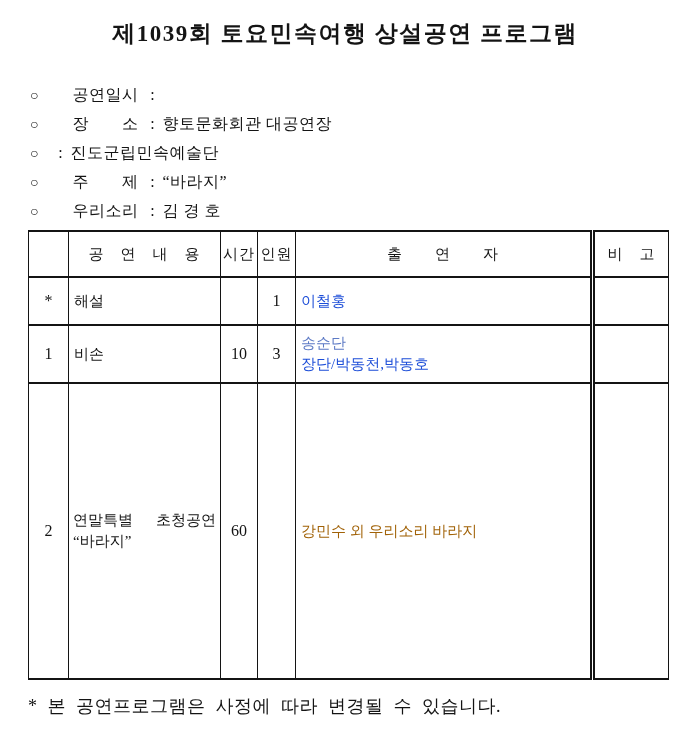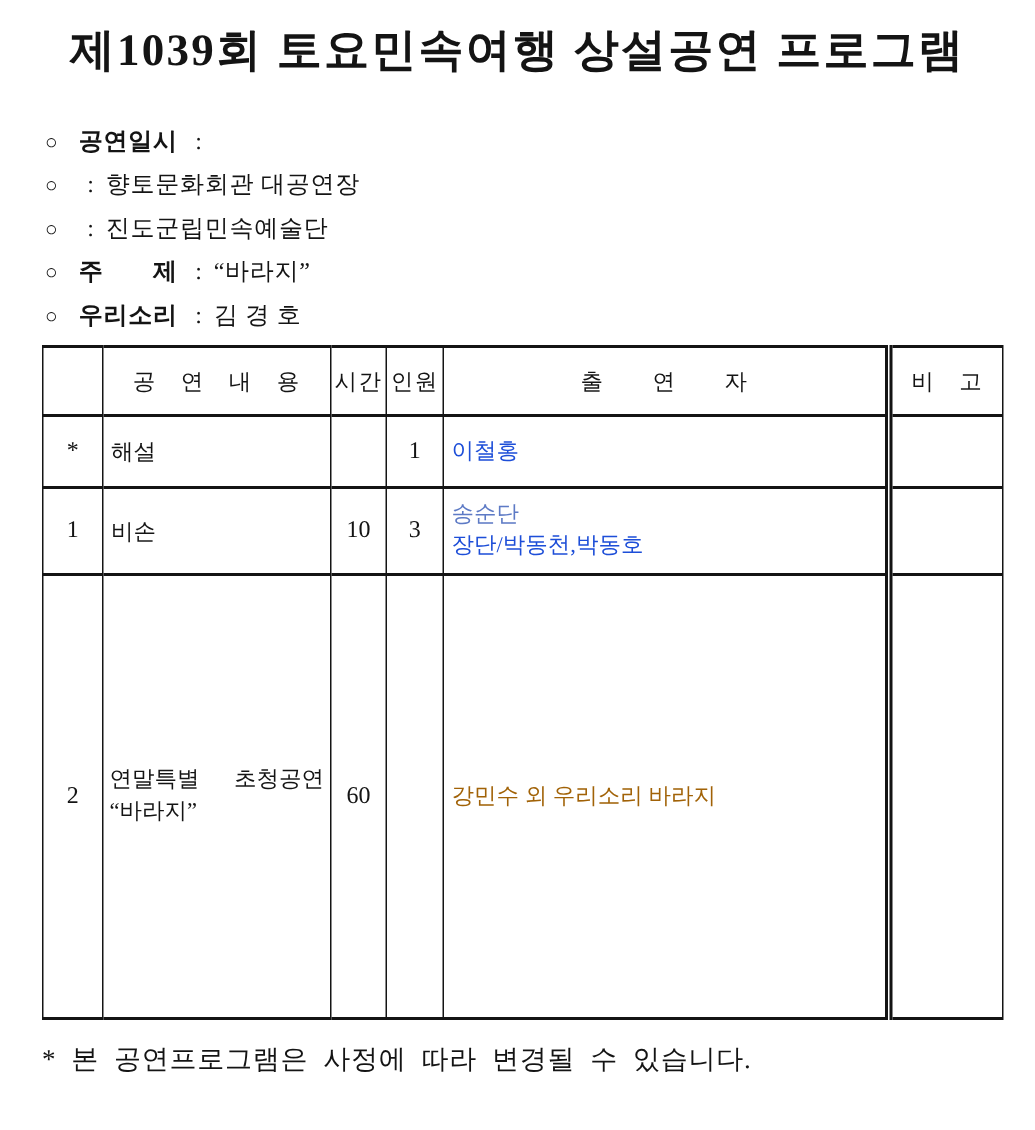--- a/index.html
+++ b/index.html
@@ -17,21 +17,21 @@
   }
   .page {
     position: relative;
     width: 690px;
     height: 753px;
   }
   
   .doc-title {
     padding-top: 20px;
     text-align: center;
-    font-size: 30px;
+    font-size: 23px;
     font-weight: bold;
     letter-spacing: 1.5px;
     line-height: 28px;
   }
   
   .info-list {
     list-style: none;
     margin: 32px 0 0 30px;
     padding: 0;
     font-size: 16px;
@@ -43,23 +43,24 @@
     line-height: 29px;
   }
   .bullet {
     font-size: 14px;
     margin-right: 14px;
     line-height: 29px;
   }
   .info-label {
     display: inline-block;
     width: 72px;
-    font-weight: bold;
+    font-weight: normal;
     letter-spacing: 0.5px;
     white-space: pre;
+    margin-left: 20px;
   }
   .info-sep {
     display: inline-block;
     width: 10px;
     text-align: center;
     margin: 0 5px 0 3px;
   }
   .info-value {
     letter-spacing: 0.5px;
     white-space: pre;
@@ -119,20 +120,21 @@
   <div class="doc-title">제1039회 토요민속여행 상설공연 프로그램</div>
 
   <ul class="info-list">
     <li>
       <span class="bullet">○</span>
       <span class="info-label">공연일시</span>
       <span class="info-sep">:</span>
     </li>
     <li>
       <span class="bullet">○</span>
+      <span class="info-label">장　　소</span>
       <span class="info-sep">:</span>
       <span class="info-value">향토문화회관 대공연장</span>
     </li>
     <li>
       <span class="bullet">○</span>
       <span class="info-sep">:</span>
       <span class="info-value">진도군립민속예술단</span>
     </li>
     <li>
       <span class="bullet">○</span>

